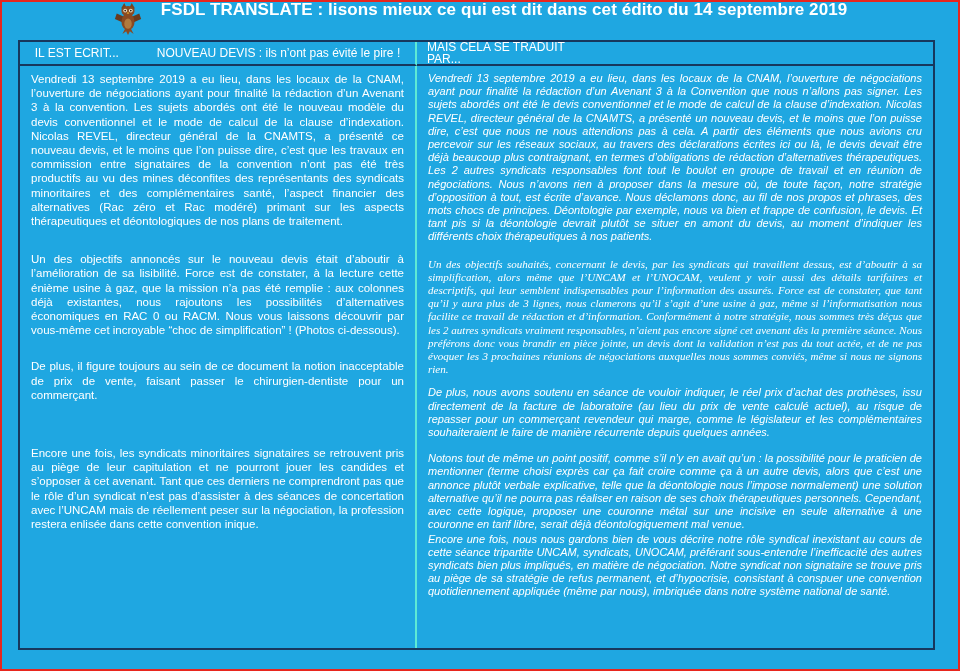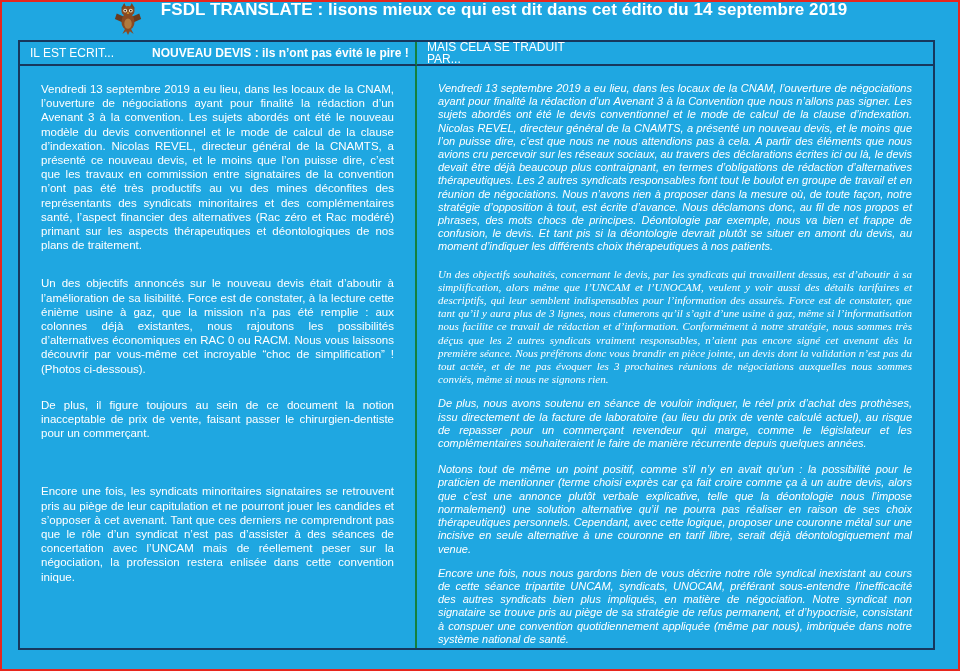--- a/index.html
+++ b/index.html
@@ -33,30 +33,30 @@
     display:grid;
     grid-template-columns:397px 1fr;
     grid-template-rows:24px 1fr;
   }
   .cell{box-sizing:border-box;overflow:hidden;}
   .hdr{
     display:flex;align-items:center;
     padding:0 10px;font-size:12px;line-height:1;
     border-bottom:2px solid #17375d;
   }
-  .col-l{border-right:2px solid #15803d;}
+  .col-l{border-right:2px solid #5eead4;justify-content:center;}
   .hdr .prefix{flex:0 0 auto;}
   .hdr-l .prefix{width:122px;}
   .hdr-r .prefix{width:158px;}
-  .hdr b{font-weight:bold;white-space:nowrap;}
+  .hdr b{font-weight:normal;white-space:nowrap;}
   .body{
     padding:5px 10px 4px 10px;
     text-align:justify;
   }
-  .body p{margin:11px;}
+  .body p{margin:1px;}
   .body-l p{font-size:11.5px;line-height:14.2px;}
   .body-r p{font-size:11px;line-height:13.2px;font-style:italic;}
   
   .pl0{margin-bottom:24px!important;}
   .pl1{margin-bottom:22px!important;}
   .pl2{margin-bottom:44px!important;}
   .pl3{margin-bottom:40px!important;}
   .pr0{margin-bottom:14px!important;}
   .pr1{margin-bottom:10px!important;font-family:Liberation Serif, serif;}
   .pr2{margin-bottom:13px!important;}

